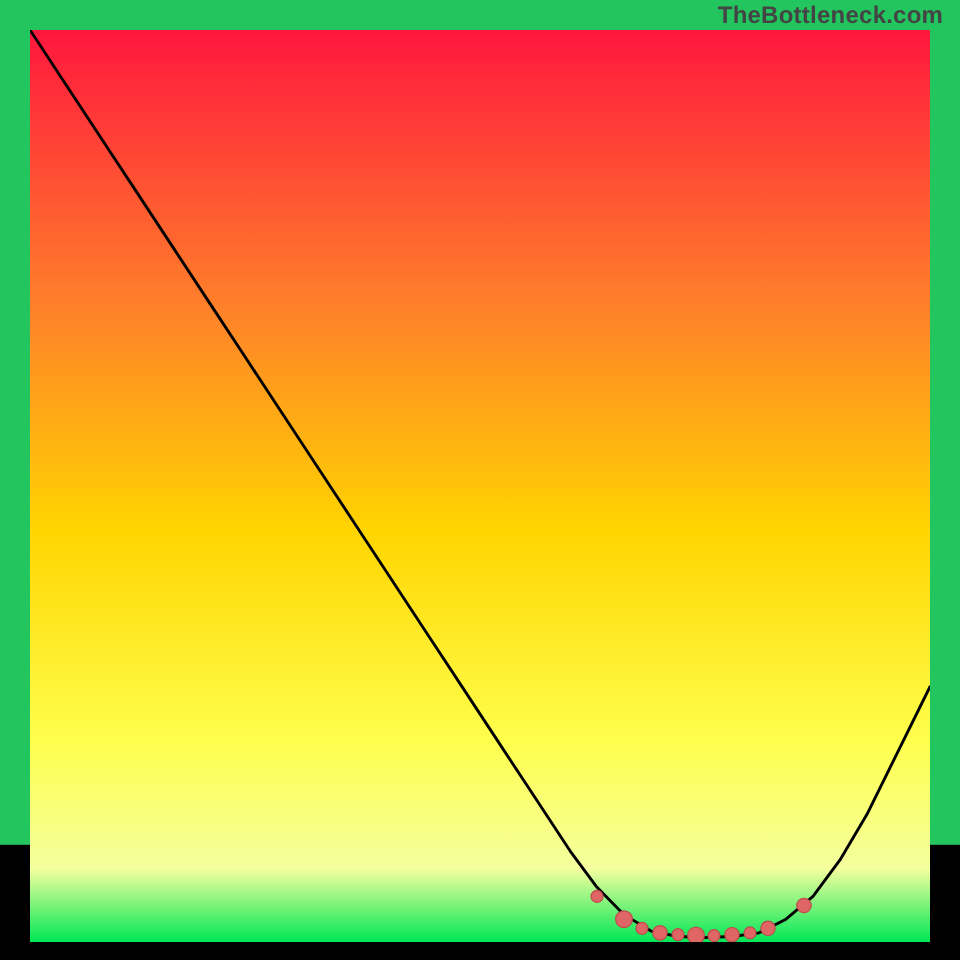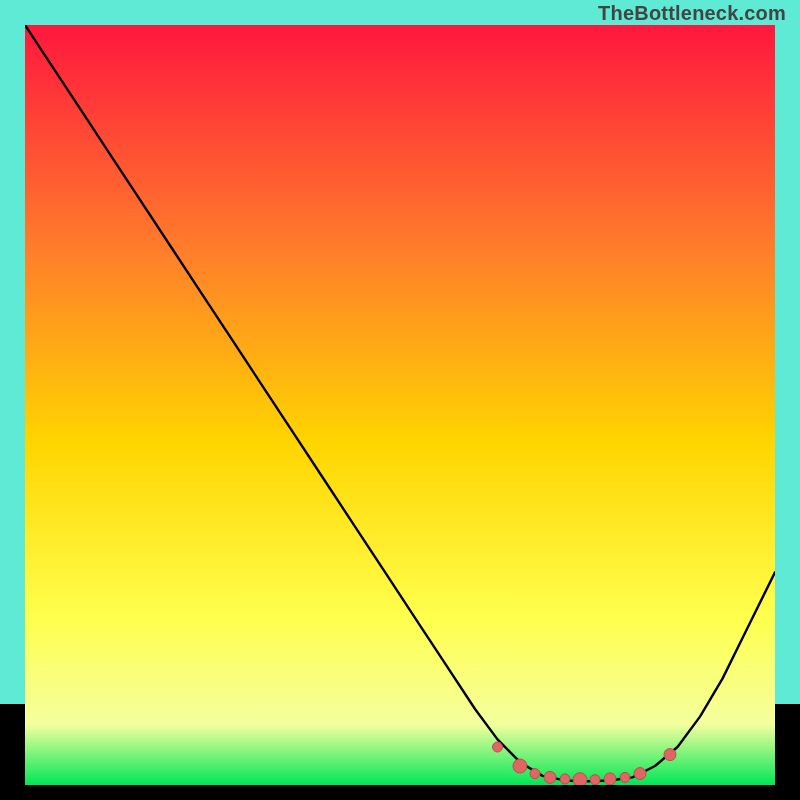--- a/index.html
+++ b/index.html
@@ -8,21 +8,21 @@
     width: 800px;
     height: 800px;
     background: #000000;
     overflow: hidden;
     font-family: Arial, Helvetica, sans-serif;
   }
   .frame {
     position: relative;
     width: 800px;
     height: 704px;
-    background: #5eead4;
+    background: #22c55e;
   }
   .watermark {
     position: absolute;
     top: 2px;
     right: 14px;
     color: #444444;
     font-size: 20px;
     font-weight: 600;
     letter-spacing: 0.2px;
   }

